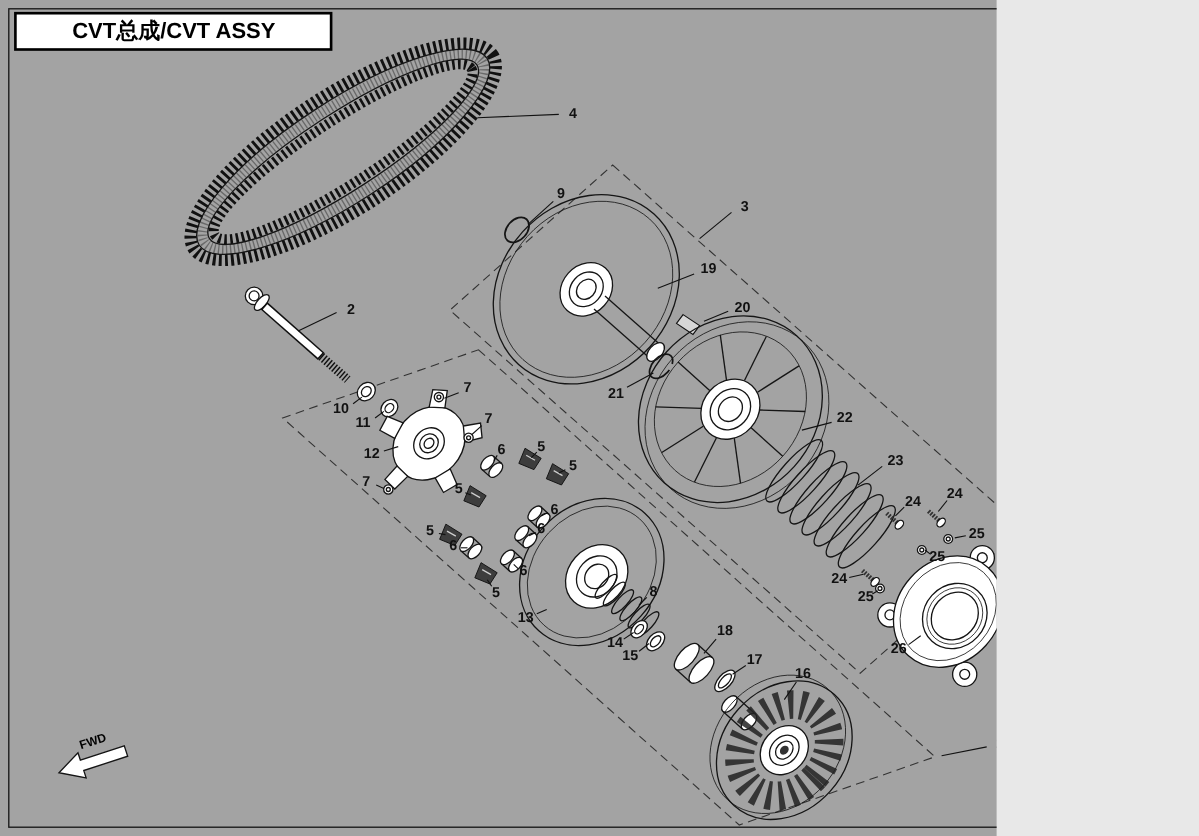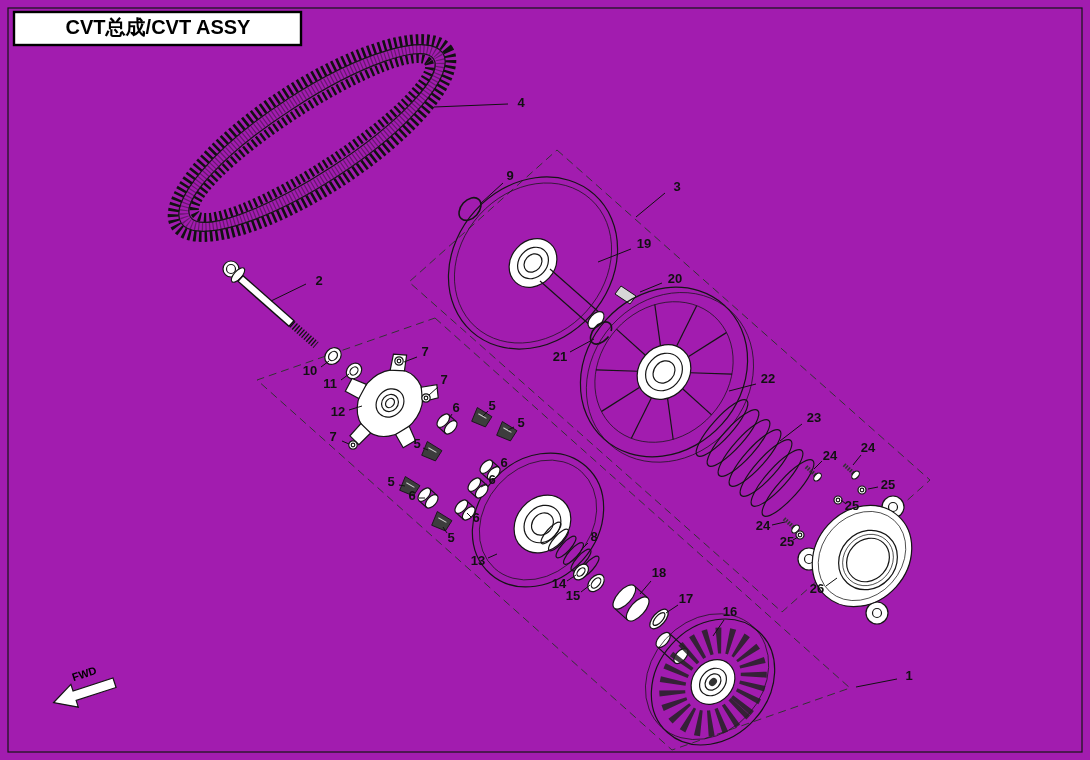--- a/index.html
+++ b/index.html
@@ -1,16 +1,16 @@
 <!DOCTYPE html>
 <html><head>
 <meta charset="utf-8">
 <style>
   html,body{margin:0;padding:0;background:#e8e8e8;}
-  .page{position:relative;width:1090px;height:760px;background:#a21caf;
+  .page{position:relative;width:906px;height:760px;background:#a3a3a3;
         font-family:"Liberation Sans",sans-serif;overflow:hidden;}
   svg{position:absolute;left:0;top:0;}
   .s{stroke:#151515;fill:none;stroke-width:1.2;}
   .sw07{stroke-width:.7;}
   .sw16{stroke-width:1.6;}
   .wfill{fill:#ffffff;stroke:#151515;stroke-width:1.2;}
   .dark{fill:#3d3d3d;stroke:#111;stroke-width:.8;}
   .dash{stroke:#333;stroke-width:1;fill:none;stroke-dasharray:8 5;}
   .part-num{font:700 13px "Liberation Sans",sans-serif;fill:#111;
             text-anchor:middle;dominant-baseline:middle;}

